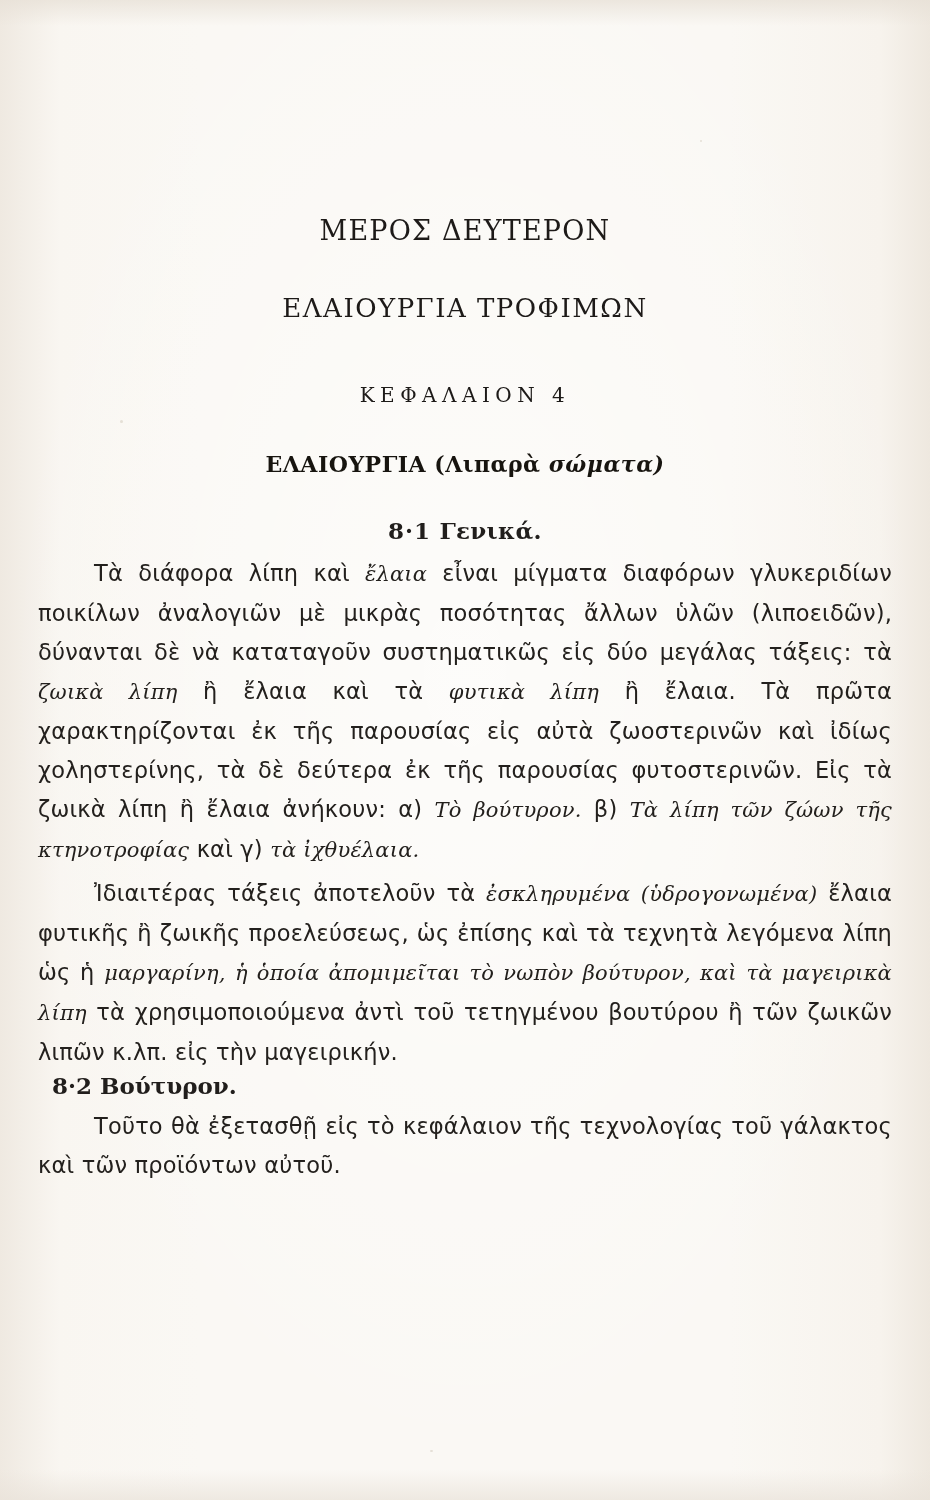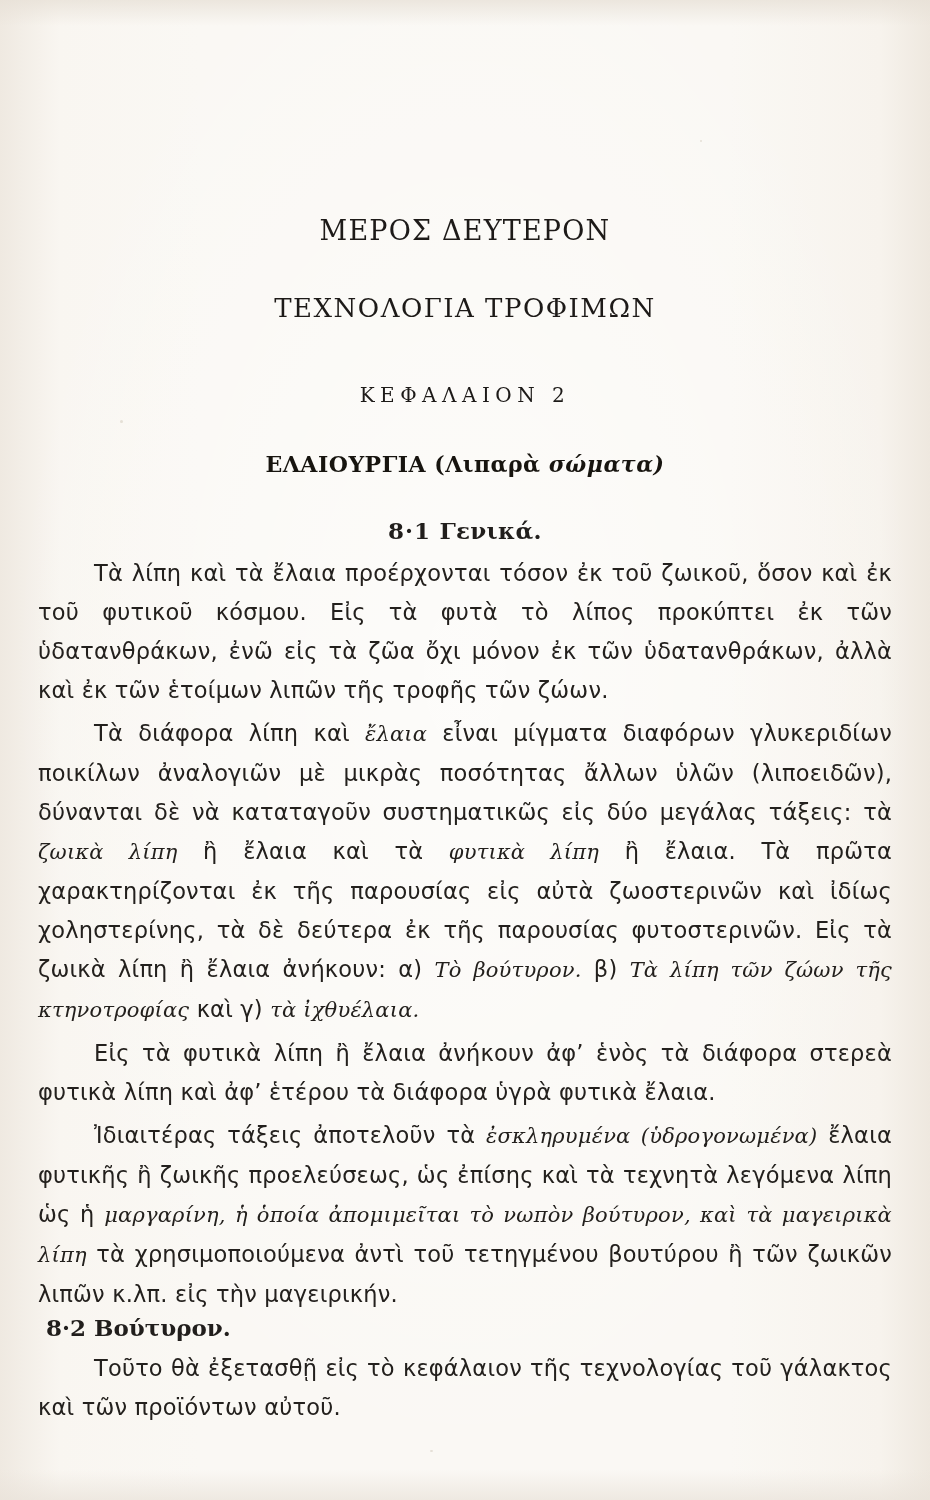--- a/index.html
+++ b/index.html
@@ -127,21 +127,21 @@
     font-family: "DejaVu Sans", sans-serif;
     font-size: 21px;
     letter-spacing: 6px;
     margin: 27px 0 14px 0;
     font-weight: 400;
   }
 
   .sec-heading-2 {
     font-size: 23px;
     font-weight: 700;
-    margin: 0 0 8px 8px;
+    margin: 0 0 8px 14px;
     text-align: left;
   }
 
   
   .speck {
     position: absolute;
     background: #cfc7ba;
     border-radius: 50%;
     opacity: .5;
   }
@@ -155,33 +155,31 @@
 
 <div class="speck" style="left:120px; top:420px; width:3px; height:3px;"></div>
 <div class="speck" style="left:700px; top:140px; width:2px; height:2px;"></div>
 <div class="speck" style="left:430px; top:1450px; width:3px; height:2px;"></div>
 
 <div class="content">
   <div class="textblock">
 
     <div class="part-title">ΜΕΡΟΣ ΔΕΥΤΕΡΟΝ</div>
 
-    <div class="part-subtitle">ΤΕΧΝΟΛΟΓΙΑ  ΤΡΟΦΙΜΩΝ</div>
+    <div class="part-subtitle">ΕΛΑΙΟΥΡΓΙΑ  ΤΡΟΦΙΜΩΝ</div>
 
-    <div class="chapter-line">ΚΕΦΑΛΑΙΟΝ  2</div>
+    <div class="chapter-line">ΚΕΦΑΛΑΙΟΝ  4</div>
 
     <div class="chapter-title"><span>ΕΛΑΙΟΥΡΓΙΑ (Λιπαρὰ </span><span class="ital">σώματα)</span></div>
 
     <div class="sec-heading"><span class="num">8·1</span> <span>Γενικά.</span></div>
 
-    <p class="body">Τὰ λίπη καὶ τὰ ἔλαια προέρχονται τόσον ἐκ τοῦ ζωικοῦ, ὅσον καὶ ἐκ τοῦ φυτικοῦ κόσμου. Εἰς τὰ φυτὰ τὸ λίπος προκύπτει ἐκ τῶν ὑδατανθράκων, ἐνῶ εἰς τὰ ζῶα ὄχι μόνον ἐκ τῶν ὑδατανθράκων, ἀλλὰ καὶ ἐκ τῶν ἑτοίμων λιπῶν τῆς τροφῆς τῶν ζώων.</p>
 
     <p class="body">Τὰ διάφορα λίπη καὶ <span class="ital"><span class="ital">ἔλαια</span></span> εἶναι μίγματα διαφόρων γλυκεριδίων ποικίλων ἀναλογιῶν μὲ μικρὰς ποσότητας ἄλλων ὑλῶν (λιποειδῶν), δύνανται δὲ νὰ καταταγοῦν συστηματικῶς εἰς δύο μεγάλας τάξεις: τὰ <span class="ital">ζωικὰ λίπη</span> ἢ ἔλαια καὶ τὰ <span class="ital">φυτικὰ λίπη</span> ἢ ἔλαια. Τὰ πρῶτα χαρακτηρίζονται ἐκ τῆς παρουσίας εἰς αὐτὰ ζωοστερινῶν καὶ ἰδίως χοληστερίνης, τὰ δὲ δεύτερα ἐκ τῆς παρουσίας φυτοστερινῶν. Εἰς τὰ ζωικὰ λίπη ἢ ἔλαια ἀνήκουν: α) <span class="ital">Τὸ βούτυρον.</span> β) <span class="ital">Τὰ λίπη τῶν ζώων τῆς κτηνοτροφίας</span> καὶ γ) <span class="ital">τὰ ἰχθυέλαια.</span></p>
 
-    <p class="body">Εἰς τὰ φυτικὰ λίπη ἢ ἔλαια ἀνήκουν ἀφ’ ἑνὸς τὰ διάφορα στερεὰ φυτικὰ λίπη καὶ ἀφ’ ἑτέρου τὰ διάφορα ὑγρὰ φυτικὰ ἔλαια.</p>
 
     <p class="body">Ἰδιαιτέρας τάξεις ἀποτελοῦν τὰ <span class="ital">ἐσκληρυμένα (ὑδρογονωμένα)</span> ἔλαια φυτικῆς ἢ ζωικῆς προελεύσεως, ὡς ἐπίσης καὶ τὰ τεχνητὰ λεγόμενα λίπη ὡς ἡ <span class="ital">μαργαρίνη, ἡ ὁποία ἀπομιμεῖται τὸ νωπὸν βούτυρον, καὶ</span> <span class="ital">τὰ μαγειρικὰ λίπη</span> τὰ χρησιμοποιούμενα ἀντὶ τοῦ τετηγμένου βουτύρου ἢ τῶν ζωικῶν λιπῶν κ.λπ. εἰς τὴν μαγειρικήν.</p>
 
 
     <div class="sec-heading-2"><span class="num">8·2</span> <span>Βούτυρον.</span></div>
 
     <p class="body">Τοῦτο θὰ ἐξετασθῇ εἰς τὸ κεφάλαιον τῆς τεχνολογίας τοῦ γάλακτος καὶ τῶν προϊόντων αὐτοῦ.</p>
 
   </div>
 </div>

